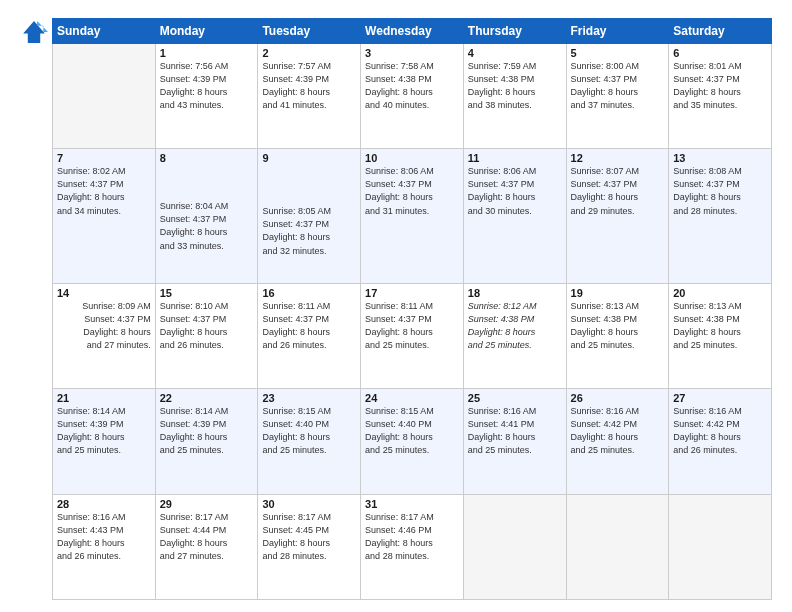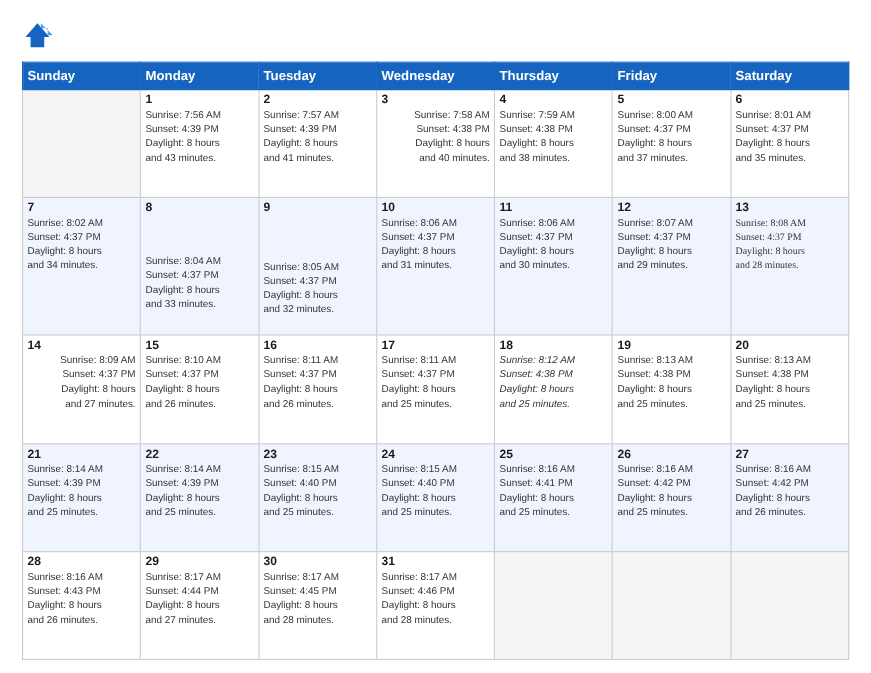--- a/index.html
+++ b/index.html
@@ -8,21 +8,21 @@
       height: 612px;
       background: #fff;
       font-family: Arial, sans-serif;
       overflow: hidden;
     }
     .page {
       width: 792px;
       height: 612px;
       padding: 18px 20px 12px 20px;
       display: flex;
-      flex-direction: column;
+      flex-direction: row;
     }
     .header {
       display: flex;
       justify-content: space-between;
       align-items: flex-start;
       margin-bottom: 10px;
     }
     .logo {
       display: flex;
       align-items: center;
@@ -149,21 +149,21 @@
           </td>
           <td>
             <span class="day-num">2</span>
             <div class="day-info" style="white-space: pre-line;">Sunrise: 7:57 AM
 Sunset: 4:39 PM
 Daylight: 8 hours
 and 41 minutes.</div>
           </td>
           <td>
             <span class="day-num">3</span>
-            <div class="day-info" style="white-space: pre-line; text-align: right;">Sunrise: 7:58 AM
+            <div class="day-info" style="white-space: pre-line;">Sunrise: 7:58 AM
 Sunset: 4:38 PM
 Daylight: 8 hours
 and 40 minutes.</div>
           </td>
           <td>
             <span class="day-num">4</span>
             <div class="day-info" style="white-space: pre-line;">Sunrise: 7:59 AM
 Sunset: 4:38 PM
 Daylight: 8 hours
 and 38 minutes.</div>
@@ -221,21 +221,21 @@
           </td>
           <td>
             <span class="day-num">12</span>
             <div class="day-info" style="white-space: pre-line;">Sunrise: 8:07 AM
 Sunset: 4:37 PM
 Daylight: 8 hours
 and 29 minutes.</div>
           </td>
           <td>
             <span class="day-num">13</span>
-            <div class="day-info" style="white-space: pre-line; font-family: Liberation Serif, serif;">Sunrise: 8:08 AM
+            <div class="day-info" style="white-space: pre-line;">Sunrise: 8:08 AM
 Sunset: 4:37 PM
 Daylight: 8 hours
 and 28 minutes.</div>
           </td>
         </tr>
         <tr class="normal-row">
           <td>
             <span class="day-num">14</span>
             <div class="day-info" style="white-space: pre-line; text-align: right;">Sunrise: 8:09 AM
 Sunset: 4:37 PM

